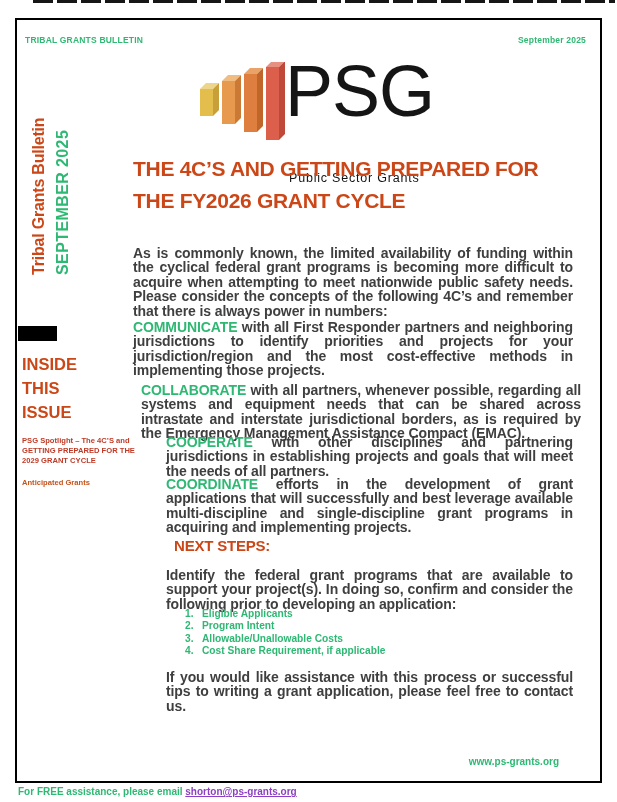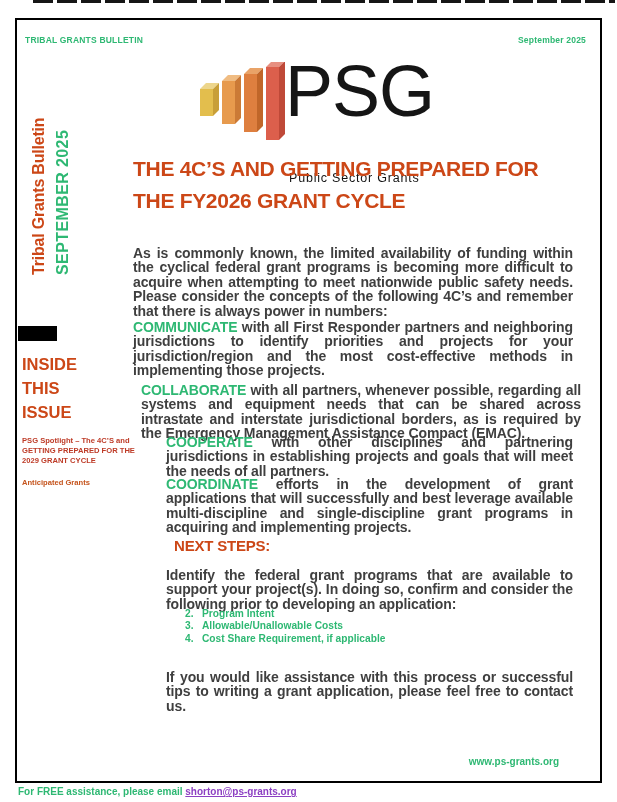--- a/index.html
+++ b/index.html
@@ -149,20 +149,21 @@
 
 <p class="abs body-p indent p-cooperate"><span class="lead">COOPERATE</span><span> with other disciplines and partnering jurisdictions in establishing projects and goals that will meet the needs of all partners.</span></p>
 
 <p class="abs body-p indent p-coordinate"><span class="lead">COORDINATE</span><span> efforts in the development of grant applications that will successfully and best leverage available multi-discipline and single-discipline grant programs in acquiring and implementing projects.</span></p>
 
 <div class="abs next-steps">NEXT STEPS:</div>
 
 <p class="abs body-p indent p-identify">Identify the federal grant programs that are available to support your project(s). In doing so, confirm and consider the following prior to developing an application:</p>
 
 <div class="abs checklist">
+  <div class="row"><span class="num">1.</span><span>Eligible Applicants</span></div>
   <div class="row"><span class="num">2.</span><span>Program Intent</span></div>
   <div class="row"><span class="num">3.</span><span>Allowable/Unallowable Costs</span></div>
   <div class="row"><span class="num">4.</span><span>Cost Share Requirement, if applicable</span></div>
 </div>
 
 <p class="abs body-p indent p-closing">If you would like assistance with this process or successful tips to writing a grant application, please feel free to contact us.</p>
 
 <div class="abs footer-left"><span>For FREE assistance, please email </span><a>shorton@ps-grants.org</a></div>
 <div class="abs footer-right">www.ps-grants.org</div>
 

